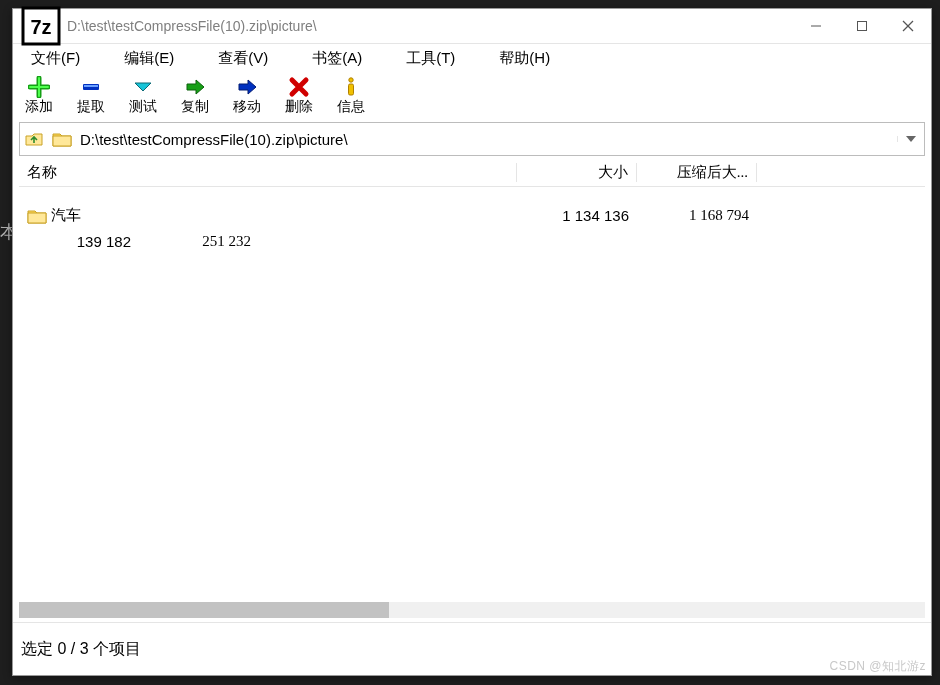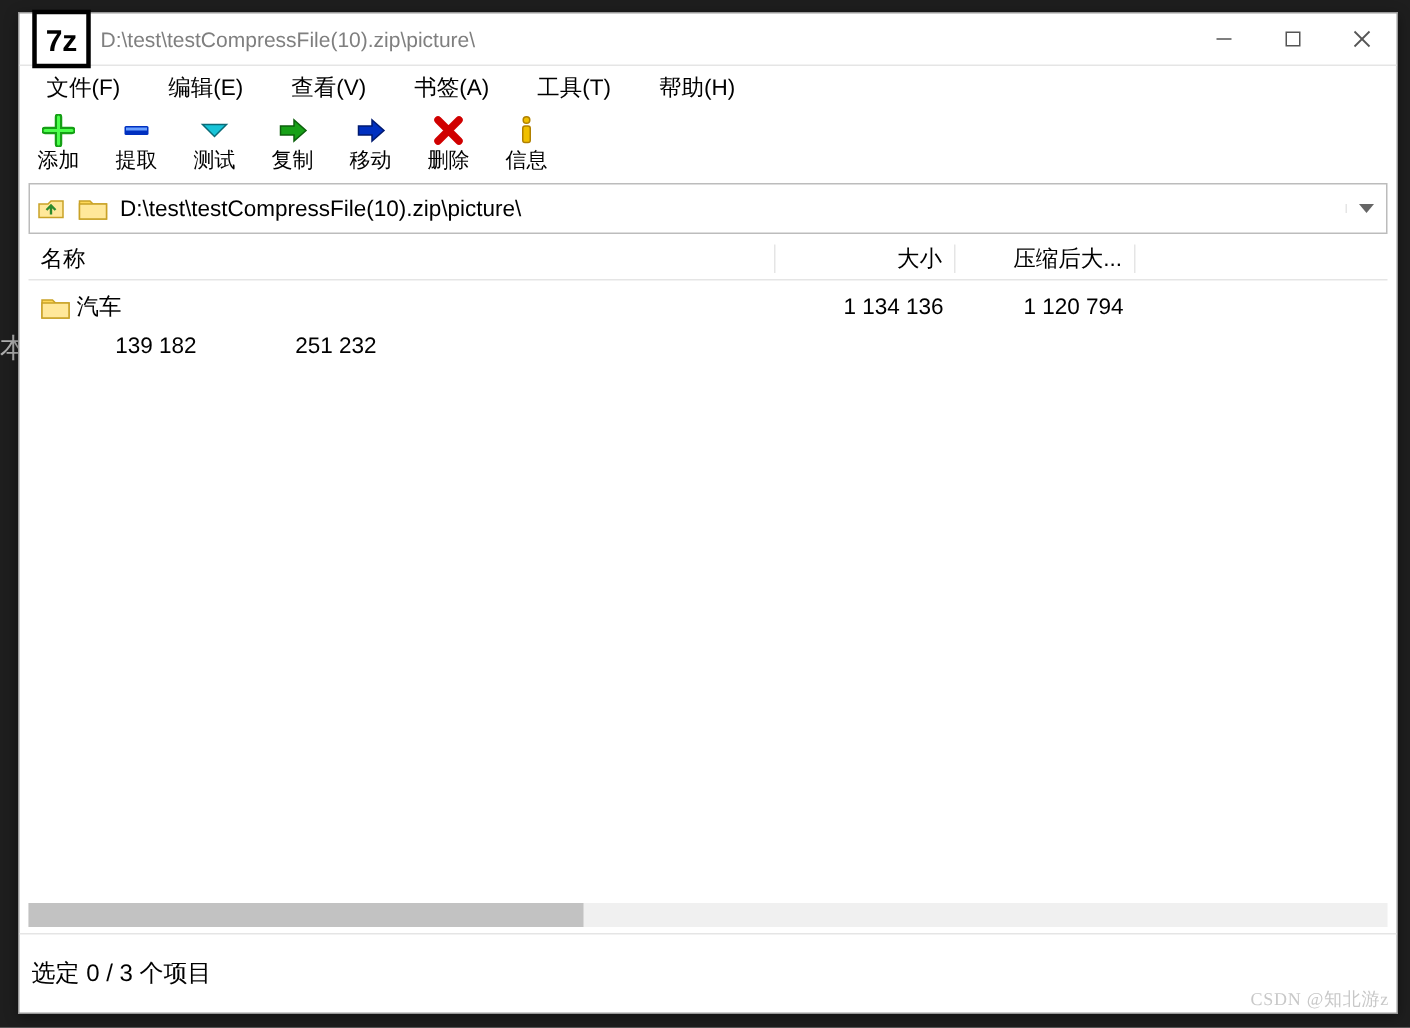--- a/index.html
+++ b/index.html
@@ -3,47 +3,47 @@
 <meta charset="utf-8">
 <style>
   html,body{margin:0;padding:0;background:#1e1e1e;font-family:"Microsoft YaHei","Segoe UI",Arial,sans-serif;font-size:14px;color:#000;width:940px;height:685px;overflow:hidden;}
   .app-window{position:absolute;left:12px;top:8px;width:918px;height:666px;background:#fff;border:1px solid #999;box-shadow:0 2px 8px rgba(0,0,0,.4);display:flex;flex-direction:column;}
   .titlebar{height:34px;display:flex;align-items:center;border-bottom:1px solid #e5e5e5;}
   .app-icon{width:40px;height:20px;margin:0 6px 0 8px;display:flex;align-items:center;justify-content:center;}
   .app-icon svg{display:block;}
   .title-text{flex:0 1 auto;font-size:14px;color:#7f7f7f;}
   .title-spacer{flex:1;}
   .winbtn{width:46px;height:34px;display:flex;align-items:center;justify-content:center;color:#555;}
-  .menubar{height:28px;display:flex;align-items:center;padding:0 4px;gap:4px;}
+  .menubar{height:28px;display:flex;align-items:center;padding:0 4px;gap:16px;}
   .menuitem{padding:4px 14px;font-size:15px;}
   .toolbar{padding:4px 6px 2px;display:flex;gap:12px;}
   .toolbtn{display:flex;flex-direction:column;align-items:center;width:40px;padding:0;font-size:14px;cursor:default;}
   .toolbtn .lbl{margin-top:0;}
   .toolbtn svg{width:22px;height:22px;display:block;}
   .pathbar{height:32px;display:flex;align-items:center;border:1px solid #bcbcbc;margin:4px 6px 2px;}
   .up-icn{width:28px;display:flex;align-items:center;justify-content:center;}
   .folder-icn{width:28px;display:flex;align-items:center;justify-content:center;background:#fff;}
   .path-input{flex:1;border:none;outline:none;font-size:15px;padding:4px 4px;height:22px;background:#fff;}
   .path-drop{width:26px;display:flex;align-items:center;justify-content:center;color:#666;border-left:1px solid #e5e5e5;}
   .filelist{flex:1;display:flex;flex-direction:column;overflow:hidden;justify-content:space-between;}
   .headerrow{display:flex;height:28px;align-items:center;border-bottom:1px solid #e5e5e5;margin:0 6px;}
   .col{padding:0 8px;font-size:15px;box-sizing:border-box;}
   .col-name{flex:0 0 498px;}
   .col-size{flex:0 0 120px;text-align:right;}
-  .col-packed{flex:0 0 120px;text-align:right;}
+  .col-packed{flex:0 0 120px;text-align:right;font-family:Liberation Serif, serif;}
   .col-mod{flex:0 0 140px;}
   .headerrow .col{border-right:1px solid #e5e5e5;white-space:nowrap;overflow:hidden;}
-  .rows{flex:1;overflow:hidden;margin:4px 6px;}
+  .rows{flex:1;overflow:hidden;margin:15px 6px;}
   .row{display:flex;height:26px;align-items:center;}
   .row .col{border-right:none;}
   .folder-mini{width:20px;height:16px;margin-right:4px;display:inline-block;vertical-align:middle;}
   .scroll-strip{height:16px;margin:0 6px 4px;background:#f0f0f0;position:relative;}
   .scroll-thumb{position:absolute;left:0;top:0;height:16px;width:370px;background:#c2c2c2;}
   .statusbar{height:28px;display:flex;align-items:center;padding:12px 8px;font-size:16px;border-top:1px solid #e5e5e5;}
-  .watermark{position:absolute;right:14px;bottom:10px;color:#c8c8c8;font-size:12px;letter-spacing:.5px;pointer-events:none;font-family:Liberation Serif, serif;}
+  .watermark{position:absolute;right:14px;bottom:10px;color:#c8c8c8;font-size:12px;letter-spacing:.5px;pointer-events:none;}
   .bg-hint{position:absolute;left:0;top:220px;color:#aeaeae;font-size:18px;}
 </style>
 </head>
 <body>
 
 <span class="bg-hint">本</span>
 
 <div class="app-window">
 
   <div class="titlebar">
@@ -171,21 +171,21 @@
       <div class="col col-size">大小</div>
       <div class="col col-packed">压缩后大...</div>
     </div>
     <div class="rows" id="rows">
         <div class="row">
           <div class="col col-name"><svg class="folder-mini" viewBox="0 0 20 16">
               <path d="M1 3h7l2 2h9v10H1z" fill="#ffd95a" stroke="#c9a227"></path>
               <path d="M1 5h18v10H1z" fill="#ffe89a" stroke="#c9a227"></path>
             </svg><span>汽车</span></div>
           <div class="col col-size">1 134 136</div>
-          <div class="col col-packed">1 120 794</div>
+          <div class="col col-packed">1 168 794</div>
           <div class="col col-mod"></div>
         </div>
         <div class="row">
           <div class="col col-size">139 182</div>
           <div class="col col-packed">251 232</div>
           <div class="col col-mod"></div>
         </div>
       </div>
     <div class="scroll-strip">
       <div class="scroll-thumb"></div>

